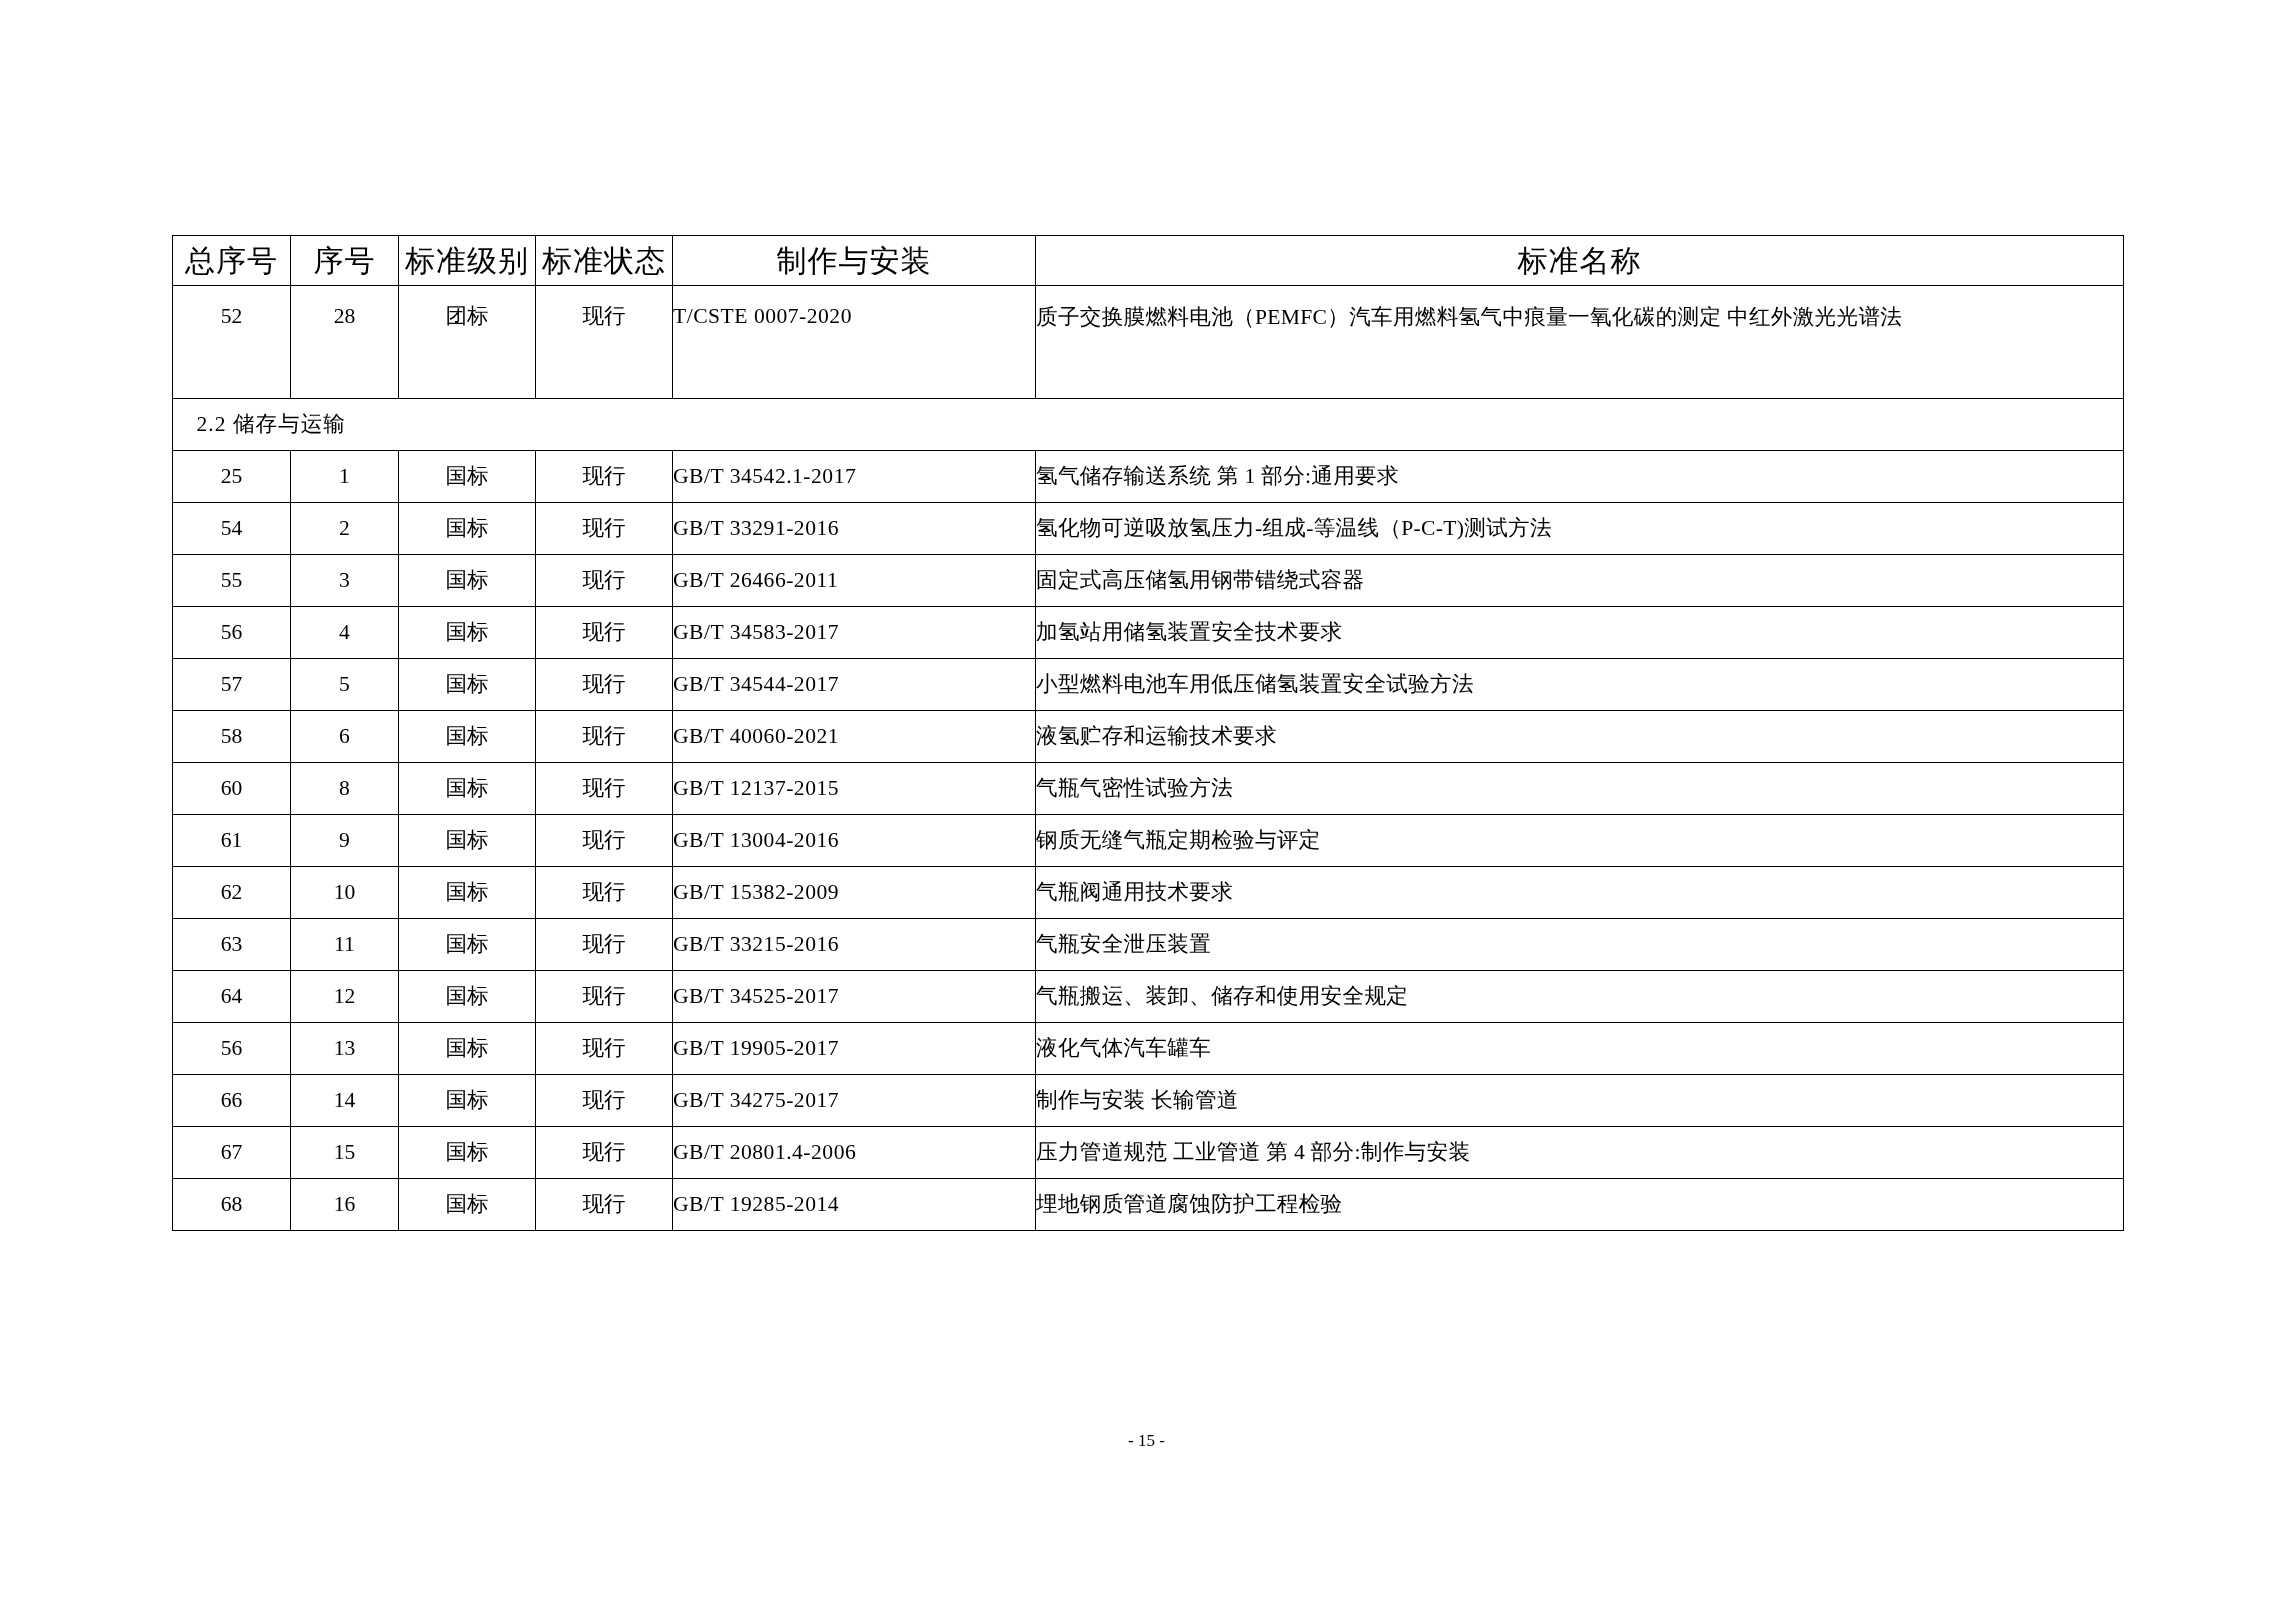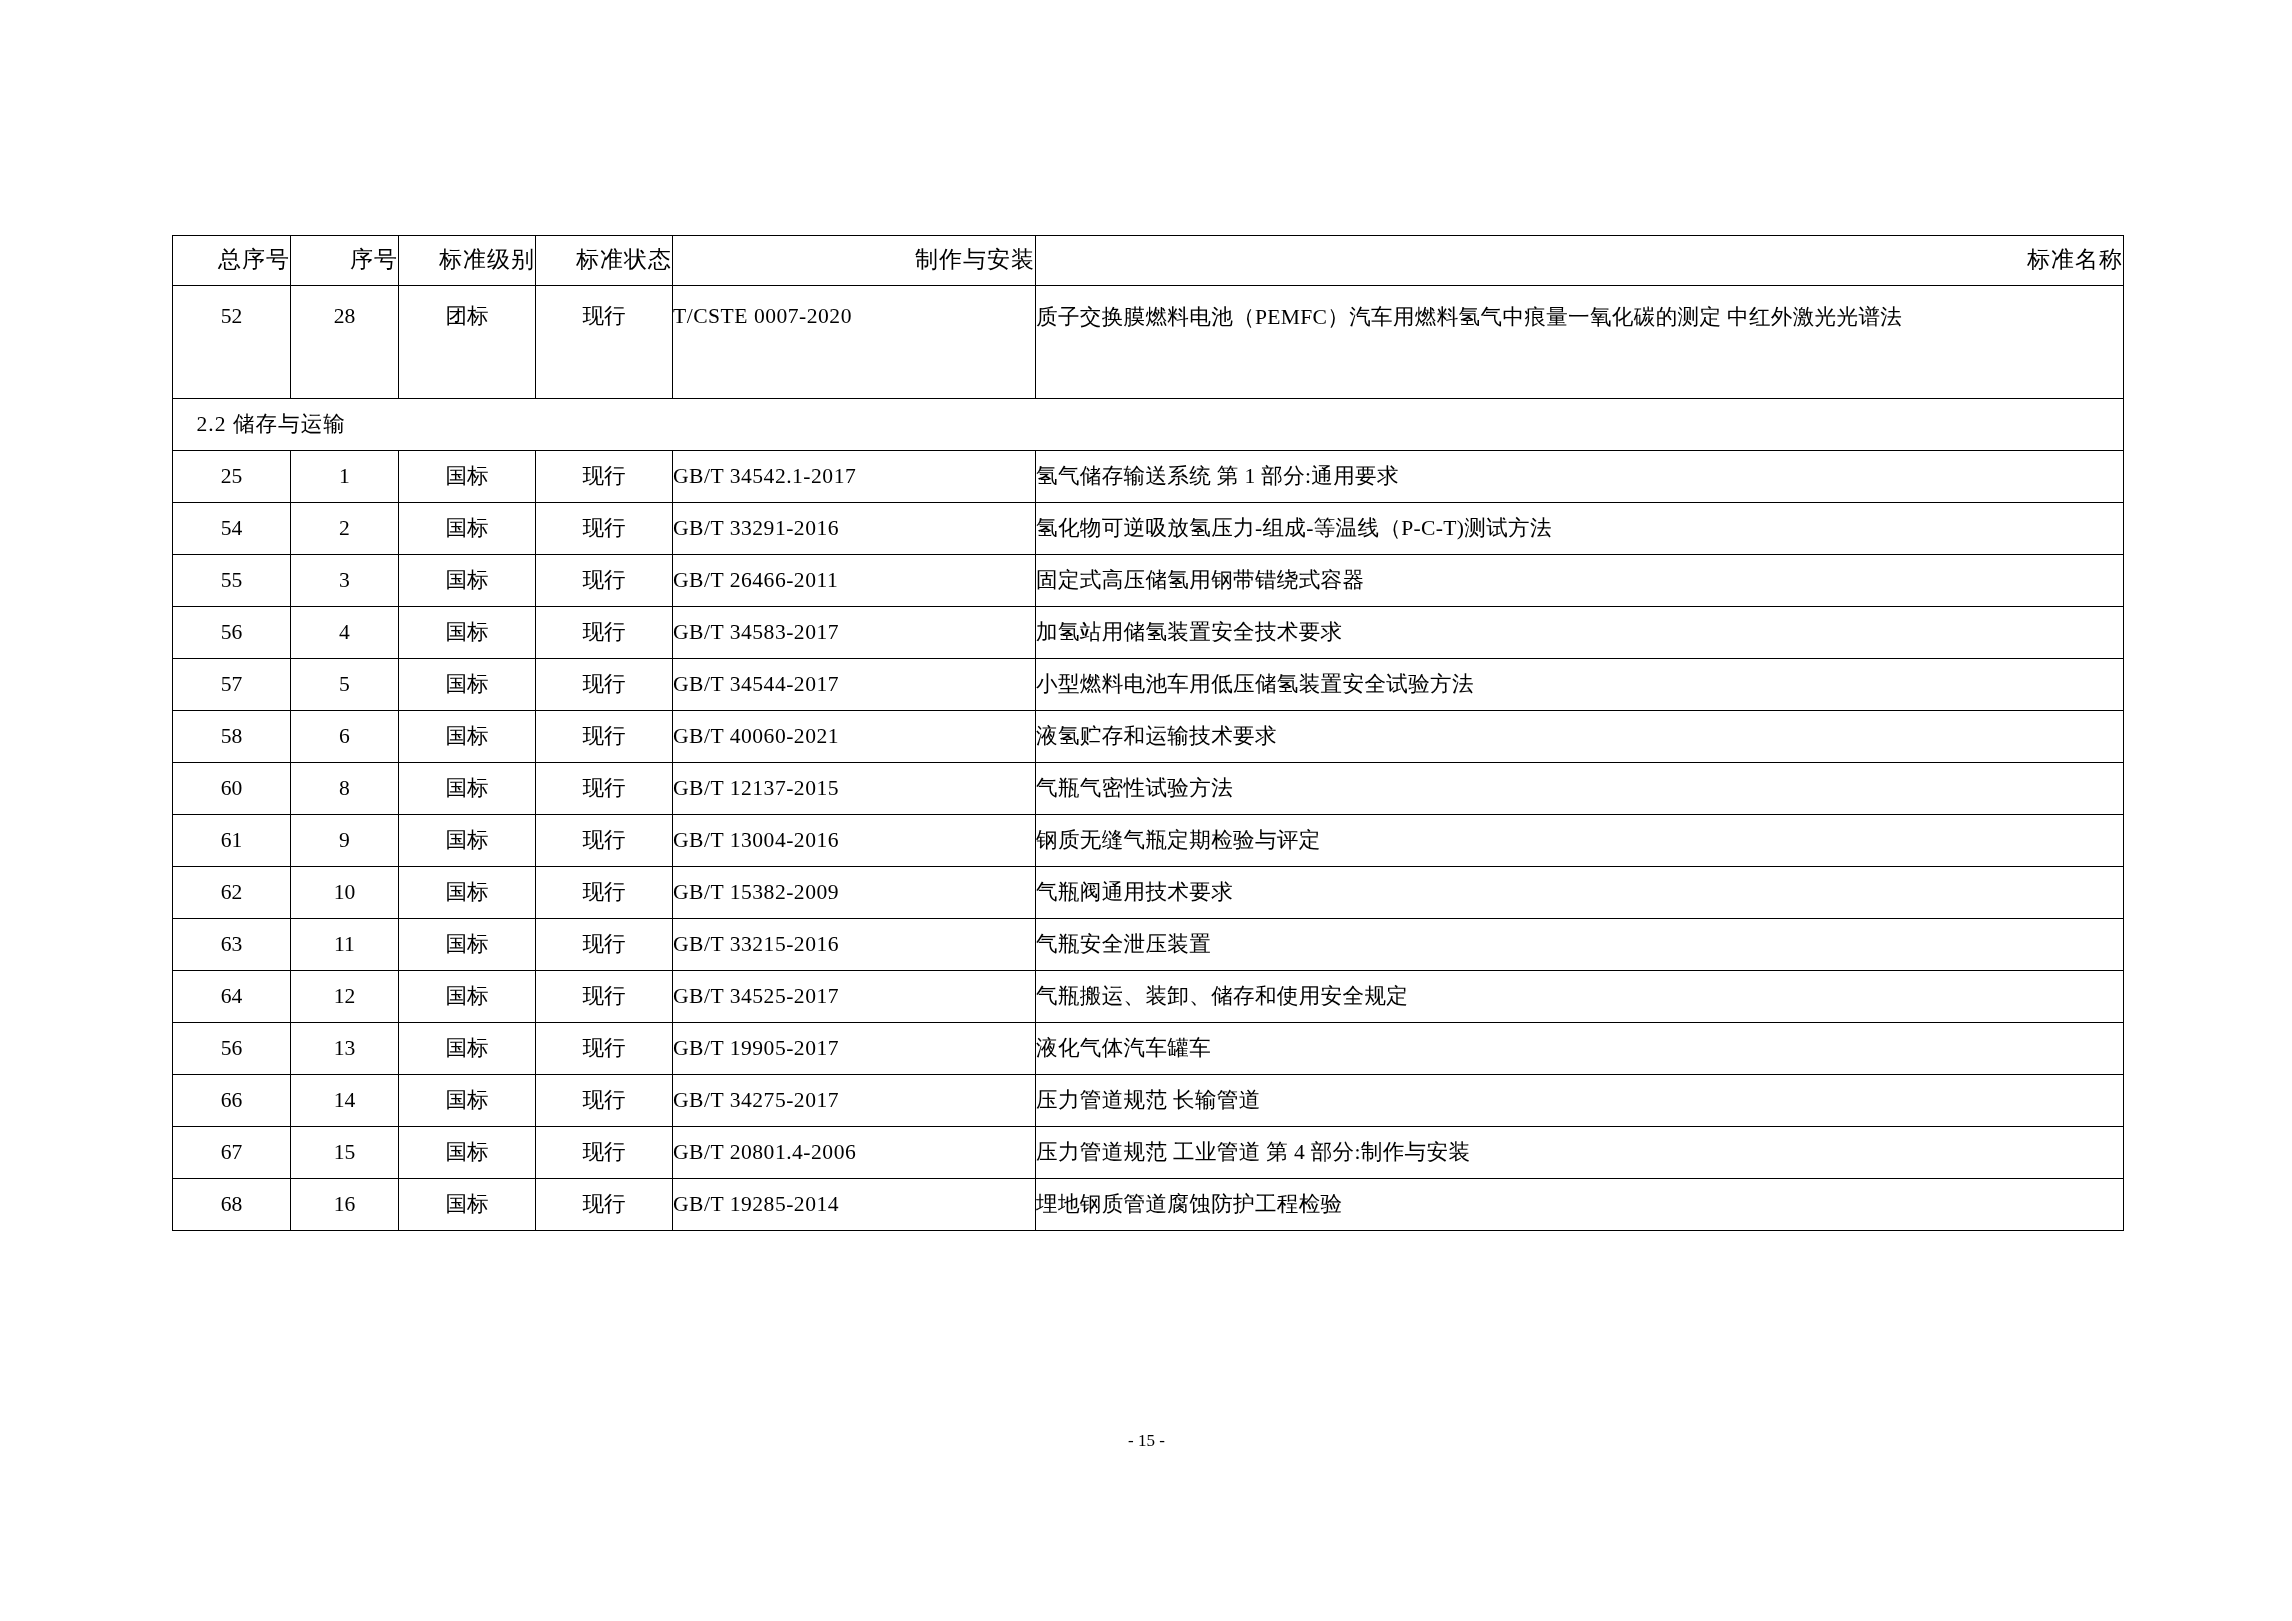--- a/index.html
+++ b/index.html
@@ -32,23 +32,23 @@
   .doc-table td, .doc-table th {
     border: 1.5px solid #000;
     padding: 0;
     vertical-align: middle;
     font-weight: normal;
     font-size: 21.6px;
     line-height: 1.5;
     font-family: "Liberation Serif", serif;
   }
   .hdr td {
-    text-align: right;
+    text-align: center;
     height: 49px;
-    font-size: 23px;
+    font-size: 30px;
     letter-spacing: 1px;
   }
   .c-total { width: 118px; }
   .c-seq   { width: 108px; }
   .c-level { width: 137px; }
   .c-status{ width: 137px; }
   .c-code  { width: 363px; }
   .c-name  { width: 1088px; }
 
   .cell-center {
@@ -226,21 +226,21 @@
           <td class="cell-center">现行</td>
           <td class="cell-code">GB/T 19905-2017</td>
           <td class="cell-name">液化气体汽车罐车</td>
         </tr>
         <tr class="row-normal">
           <td class="cell-center">66</td>
           <td class="cell-center">14</td>
           <td class="cell-center">国标</td>
           <td class="cell-center">现行</td>
           <td class="cell-code">GB/T 34275-2017</td>
-          <td class="cell-name">压力管道规范 长输管道</td>
+          <td class="cell-name">制作与安装 长输管道</td>
         </tr>
         <tr class="row-normal">
           <td class="cell-center">67</td>
           <td class="cell-center">15</td>
           <td class="cell-center">国标</td>
           <td class="cell-center">现行</td>
           <td class="cell-code">GB/T 20801.4-2006</td>
           <td class="cell-name">压力管道规范 工业管道 第 4 部分:制作与安装</td>
         </tr>
         <tr class="row-normal">

